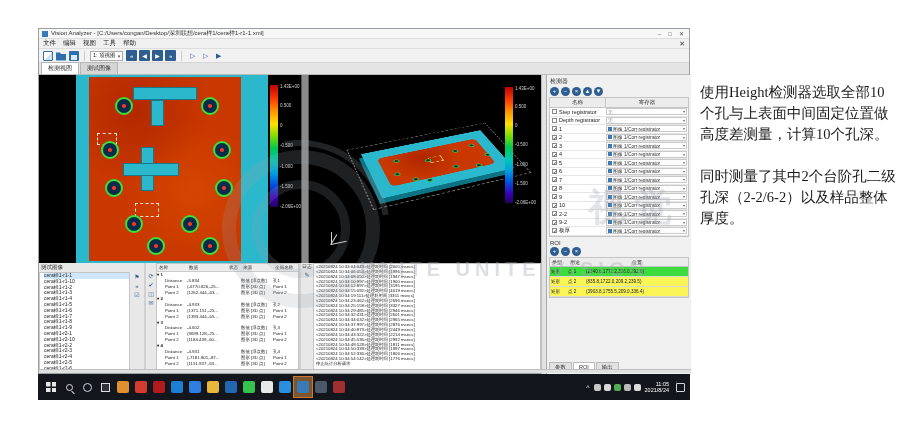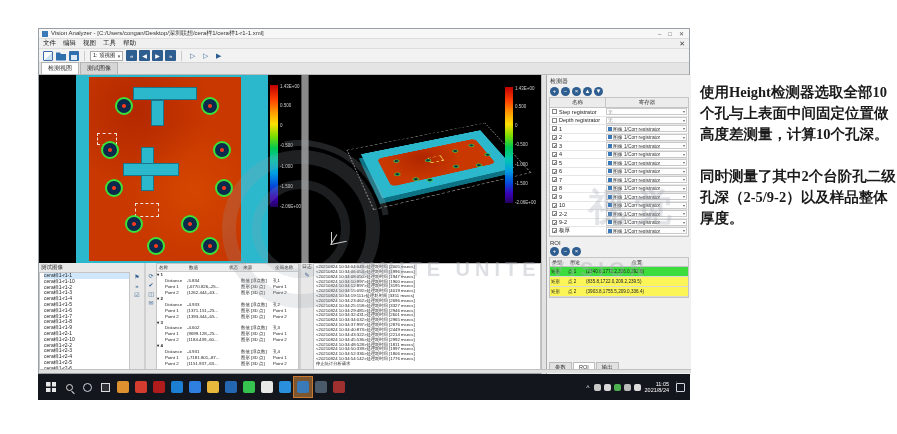--- a/index.html
+++ b/index.html
@@ -159,21 +159,21 @@
   .notif::after { content:""; position:absolute; right:1px; top:2px; width:7px; height:7px; border:1px solid #cfd6dd; border-radius:1px; }
 
   
   .wm-ring1 { position:absolute; left:222px; top:150px; width:158px; height:158px; border:14px solid rgba(150,158,168,.20); border-radius:50%; pointer-events:none; }
   .wm-ring2 { position:absolute; left:252px; top:180px; width:98px; height:98px; border:9px solid rgba(150,158,168,.18); border-radius:50%; pointer-events:none; }
   .wm-swoosh { position:absolute; left:210px; top:140px; width:180px; height:180px; border:6px solid transparent; border-top-color:rgba(150,158,168,.22); border-radius:50%; transform:rotate(35deg); pointer-events:none; }
   .wm-text { position:absolute; left:360px; top:258px; font-size:20px; letter-spacing:5px; color:rgba(165,170,178,.38); font-weight:bold; pointer-events:none; white-space:nowrap; }
   .wm-cn { position:absolute; left:588px; top:182px; font-size:38px; letter-spacing:8px; color:rgba(160,166,175,.30); font-weight:bold; pointer-events:none; }
 
   
-  .annotation { position:absolute; left:700px; top:82px; width:196px; color:#1a1a1a;font-weight:bold; }
+  .annotation { position:absolute; left:700px; top:82px; width:196px; color:#1a1a1a; }
   .annotation p { font-size:14.5px; line-height:21px; margin-bottom:21px; font-family:"Liberation Serif", serif; }
 </style>
 </head>
 <body>
 
 <div id="app">
 
   <div class="titlebar">
     <span class="app-ico"></span>
     <span class="ttl">Vision Analyzer - [C:/Users/congan/Desktop/深圳联想/cera样1/cera样1-r1-1.xml]</span>
@@ -737,14 +737,14 @@
     <span class="clock">
       <div>11:05</div>
       <div>2021/8/24</div>
     </span>
     <span class="notif"></span>
   </span>
 </div>
 
 <div class="annotation">
   <p>使用Height检测器选取全部10个孔与上表面中间固定位置做高度差测量，计算10个孔深。</p>
-  <p>同时测量了其中2个台阶孔二级孔深（2-5/9-2）以及样品整体厚度。</p>
+  <p>同时测量了其中2个台阶孔二级孔深（2-2/6-2）以及样品整体厚度。</p>
 </div>
 
 </body></html>

